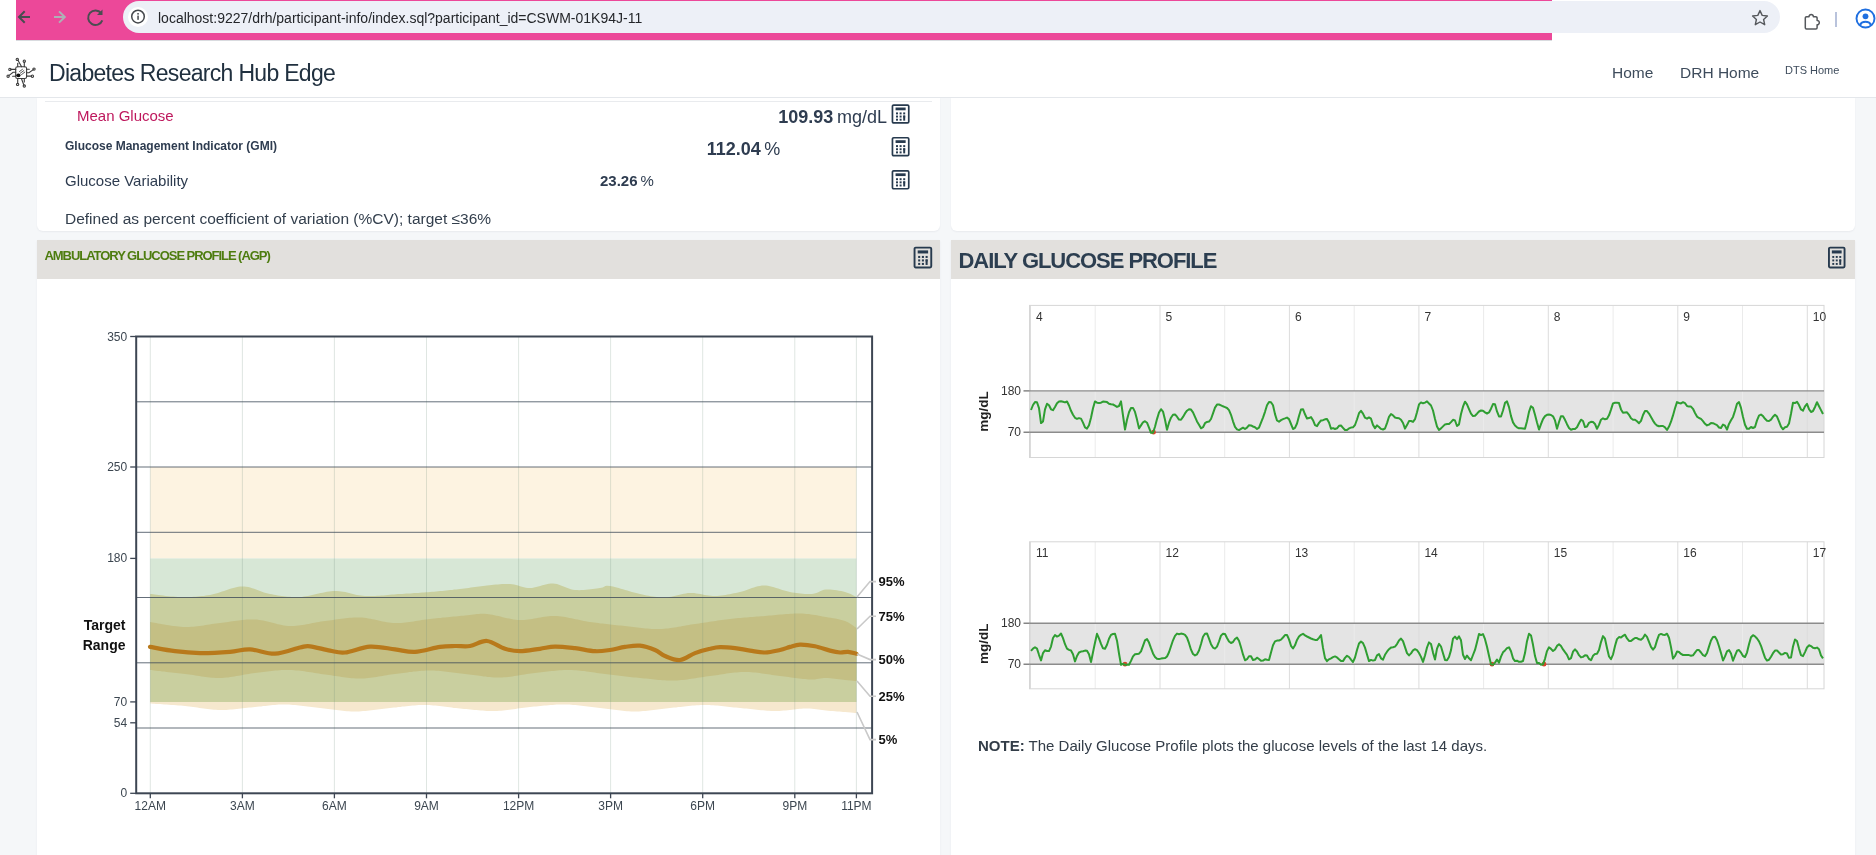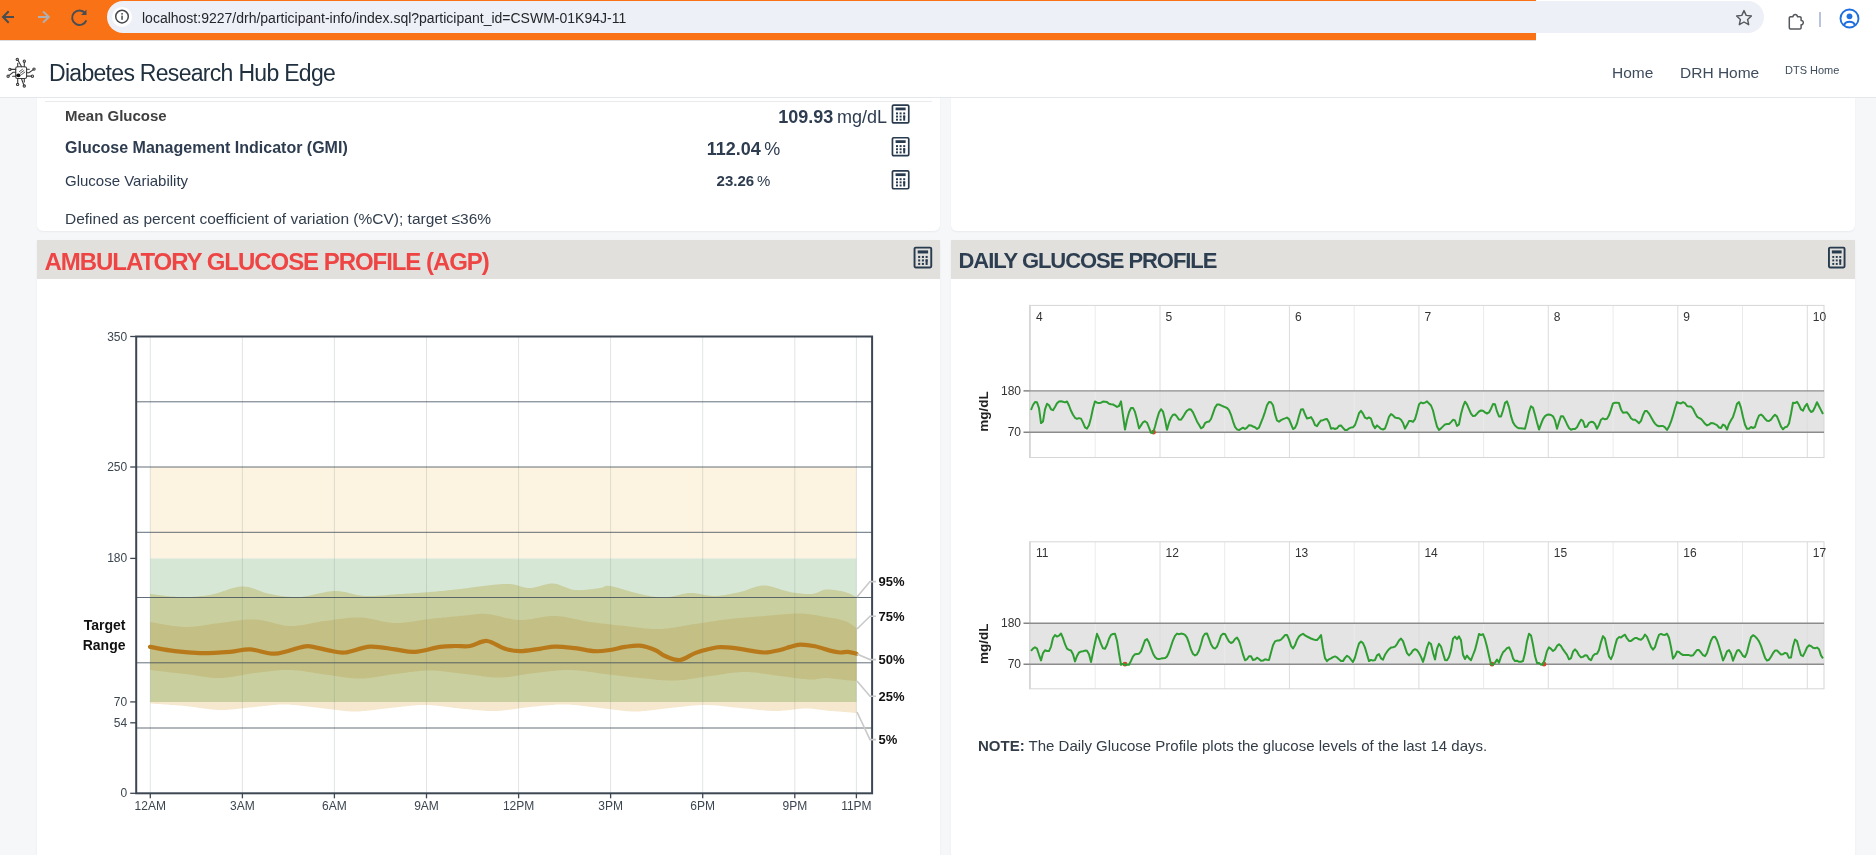--- a/index.html
+++ b/index.html
@@ -1,18 +1,18 @@
 <!DOCTYPE html>
 <html><head><meta charset="utf-8"><style>
 *{margin:0;padding:0;box-sizing:border-box}
 html,body{width:1876px;height:855px;overflow:hidden;background:#fff;
  font-family:"Liberation Sans",sans-serif;-webkit-font-smoothing:antialiased}
 .abs{position:absolute}
 </style></head><body>
-<div class="abs" style="left:0;top:0;width:1536px;height:41px;background:#f97316;border-bottom:1px solid #d9dbdf">
+<div class="abs" style="left:16px;top:0;width:1536px;height:41px;background:#ec4899;border-bottom:1px solid #d9dbdf">
 <svg class="abs" style="left:0;top:0" width="230" height="41">
 <path d="M14,17 L3,17 M8.7,11.3 L3,17 L8.7,22.7" stroke="#494c50" stroke-width="2" fill="none"></path>
 <path d="M38,17 L48.6,17 M43,11.4 L48.8,17 L43,22.6" stroke="#aeb1b6" stroke-width="2" fill="none"></path>
 <path d="M85.2,13.2 A7.3,7.3 0 1 0 86.3,20.3" stroke="#4a4d51" stroke-width="2" fill="none"></path>
 <path d="M86.5,9.5 L86.5,15 L81,15 Z" fill="#4a4d51"></path>
 </svg>
 <div class="abs" style="left:106.5px;top:1px;width:1657px;height:31.5px;background:#edf0f7;border-radius:16px"></div>
 <div class="abs" style="left:112px;top:7px;width:20px;height:20px;background:#fff;border-radius:50%"></div>
 <svg class="abs" style="left:112px;top:7px" width="20" height="20">
 <circle cx="10" cy="9.6" r="6.3" stroke="#45484c" stroke-width="1.5" fill="none"></circle>
@@ -102,33 +102,33 @@
       <rect x="8.01" y="8.222" width="1.98" height="1.98" fill="#273a4e" stroke="none"></rect>
       <rect x="11.61" y="8.222" width="1.98" height="1.98" fill="#273a4e" stroke="none"></rect>
       <rect x="4.409999999999999" y="11.358" width="1.98" height="1.98" fill="#273a4e" stroke="none"></rect>
       <rect x="8.01" y="11.358" width="1.98" height="1.98" fill="#273a4e" stroke="none"></rect>
       <rect x="11.61" y="11.358" width="1.98" height="1.98" fill="#273a4e" stroke="none"></rect>
       <rect x="4.409999999999999" y="14.494000000000002" width="1.98" height="1.98" fill="#273a4e" stroke="none"></rect>
       <rect x="8.01" y="14.494000000000002" width="1.98" height="1.98" fill="#273a4e" stroke="none"></rect>
       <rect x="11.61" y="11.358" width="1.98" height="5.116000000000001" fill="#273a4e" stroke="none"></rect>
     </g>
 </svg>
-<div class="abs" style="left:65px;top:106.5px;font-size:15px;font-weight:bold;color:#404040">Mean Glucose</div>
+<div class="abs" style="left:77px;top:106.5px;font-size:15px;font-weight:normal;color:#be185d">Mean Glucose</div>
 <div class="abs" style="left:600px;top:106.5px;width:287px;text-align:right;font-size:18px;color:#2e3c50"><b>109.93</b> mg/dL</div>
-<div class="abs" style="left:65px;top:139.2px;font-size:16px;font-weight:bold;color:#2e3c50">Glucose Management Indicator (GMI)</div>
+<div class="abs" style="left:65px;top:139.2px;font-size:12px;font-weight:bold;color:#2e3c50">Glucose Management Indicator (GMI)</div>
 <div class="abs" style="left:600px;top:139.2px;width:287px;text-align:center;font-size:18px;color:#2e3c50"><b>112.04</b> %</div>
 <div class="abs" style="left:65px;top:172.3px;font-size:15px;font-weight:normal;color:#2e3c50">Glucose Variability</div>
-<div class="abs" style="left:600px;top:172.3px;width:287px;text-align:center;font-size:15px;color:#2e3c50"><b>23.26</b> %</div>
+<div class="abs" style="left:600px;top:172.3px;width:287px;text-align:left;font-size:15px;color:#2e3c50"><b>23.26</b> %</div>
 <div class="abs" style="left:65px;top:210px;font-size:15.5px;color:#333f4d">Defined as percent coefficient of variation (%CV); target ≤36%</div>
 <div class="abs" style="left:951px;top:98px;width:904px;height:132.5px;background:#fff;border-radius:0 0 6px 6px;box-shadow:0 1px 2px rgba(30,40,60,0.06)"></div>
 <div class="abs" style="left:37px;top:240px;width:903px;height:615px;background:#fff;box-shadow:0 1px 2px rgba(30,40,60,0.06)"></div>
 <div class="abs" style="left:951px;top:240px;width:904px;height:615px;background:#fff;box-shadow:0 1px 2px rgba(30,40,60,0.06)"></div>
 <div class="abs" style="left:37px;top:240px;width:903px;height:39px;background:#e2e0dd"></div>
 <div class="abs" style="left:951px;top:240px;width:904px;height:39px;background:#e2e0dd"></div>
-<div class="abs" style="left:44.5px;top:248px;font-size:24px;font-weight:bold;letter-spacing:-1.05px;color:#ef4444">AMBULATORY GLUCOSE PROFILE (AGP)</div>
+<div class="abs" style="left:44.5px;top:248px;font-size:13px;font-weight:bold;letter-spacing:-1.05px;color:#4d7c0f">AMBULATORY GLUCOSE PROFILE (AGP)</div>
 <div class="abs" style="left:958.5px;top:248px;font-size:22px;font-weight:bold;letter-spacing:-1.05px;color:#2c3e50">DAILY GLUCOSE PROFILE</div>
 <svg class="abs" style="left:0;top:0" width="1876" height="300">
     <g transform="translate(913.6,246.7)" fill="none" stroke="#273a4e" stroke-width="1.9">
       <rect x="0.95" y="0.95" width="16.700000000000003" height="19.900000000000002" rx="1.2"></rect>
       <rect x="4.0920000000000005" y="3.7060000000000004" width="10.416" height="3.0520000000000005" fill="#273a4e" stroke="none"></rect>
       <rect x="4.557" y="9.223" width="2.0460000000000003" height="2.0460000000000003" fill="#273a4e" stroke="none"></rect>
       <rect x="8.277000000000001" y="9.223" width="2.0460000000000003" height="2.0460000000000003" fill="#273a4e" stroke="none"></rect>
       <rect x="11.997" y="9.223" width="2.0460000000000003" height="2.0460000000000003" fill="#273a4e" stroke="none"></rect>
       <rect x="4.557" y="12.711" width="2.0460000000000003" height="2.0460000000000003" fill="#273a4e" stroke="none"></rect>
       <rect x="8.277000000000001" y="12.711" width="2.0460000000000003" height="2.0460000000000003" fill="#273a4e" stroke="none"></rect>

